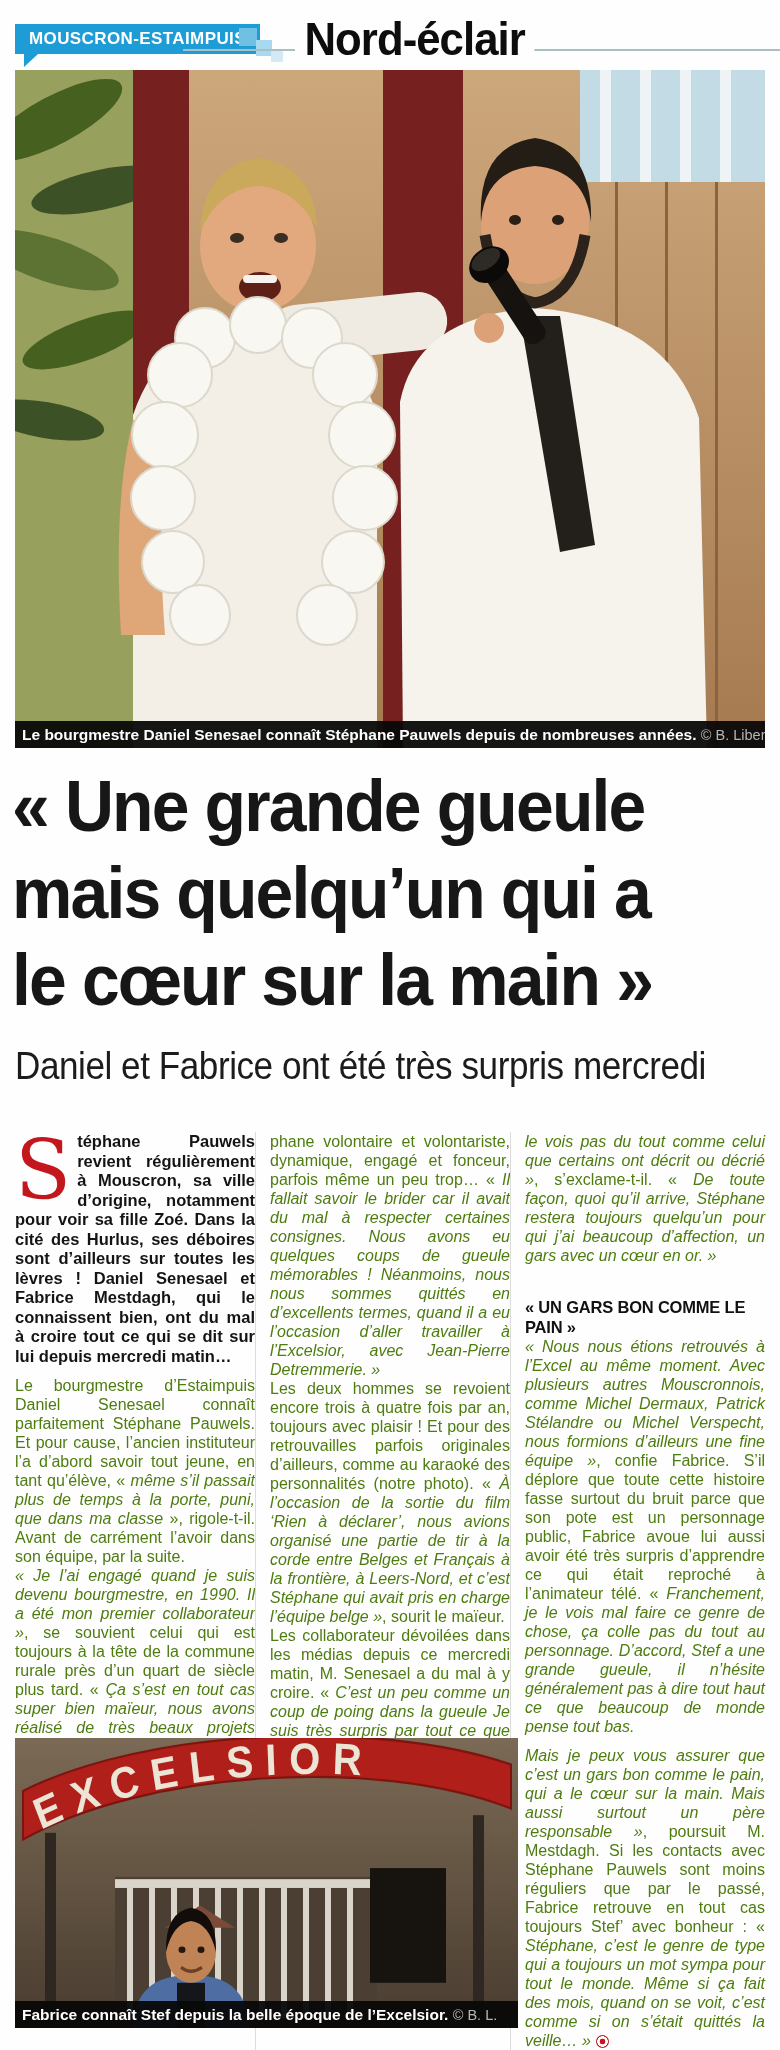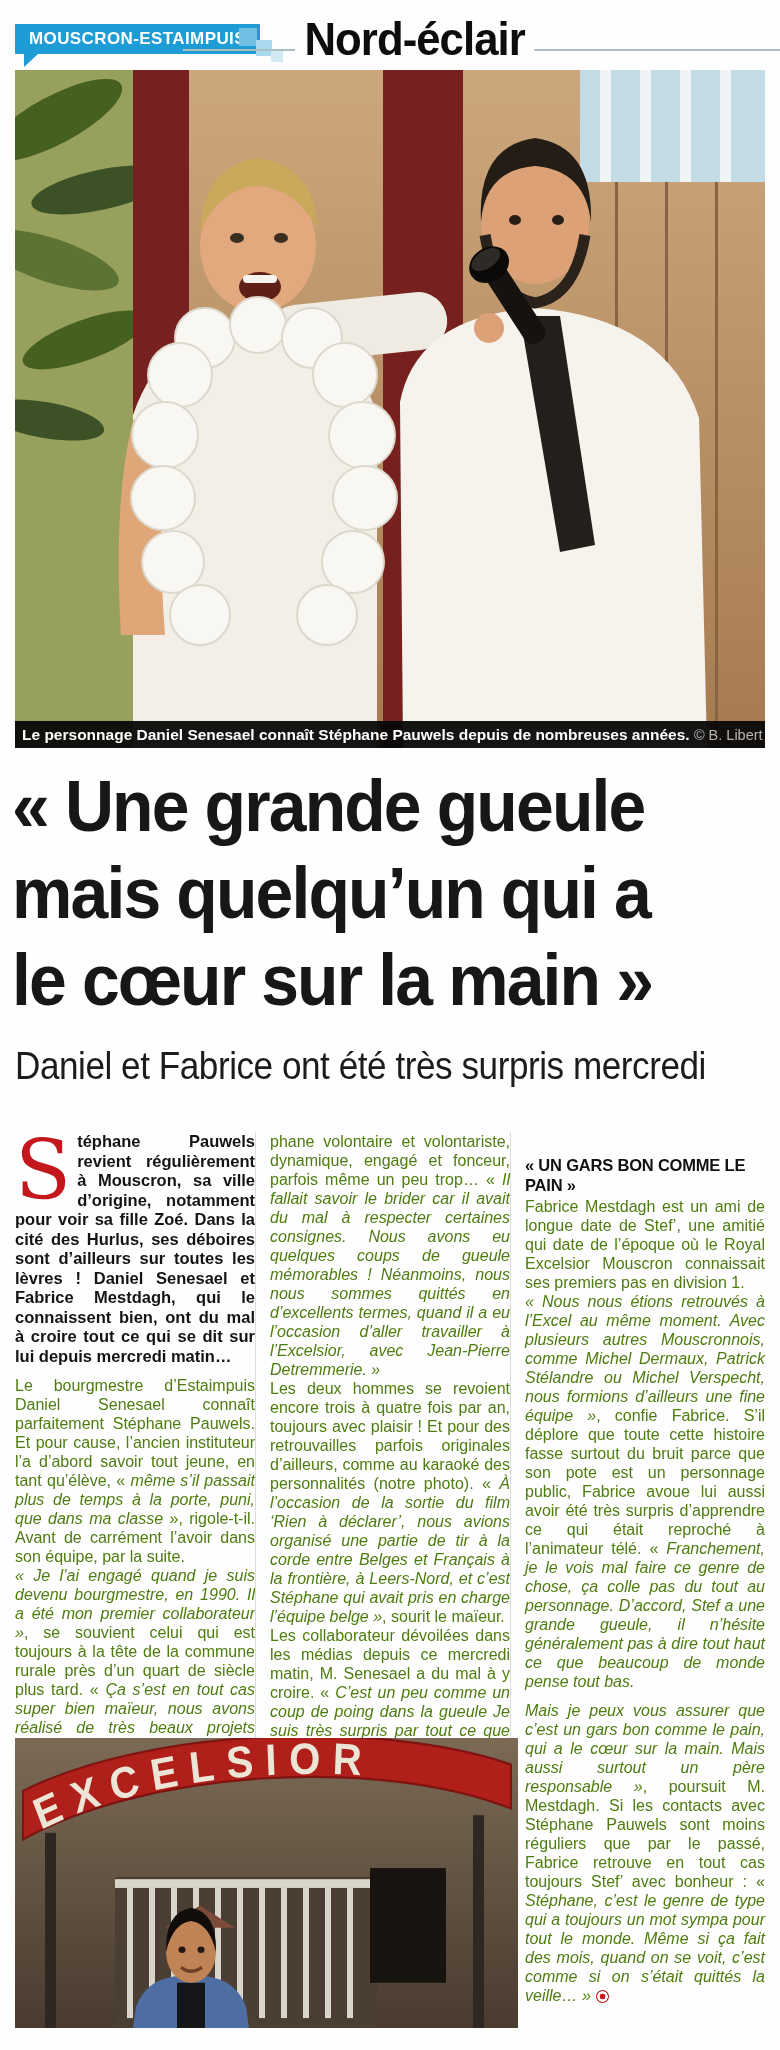--- a/index.html
+++ b/index.html
@@ -140,21 +140,21 @@
         <ellipse cx="543" cy="150" rx="6" ry="5" fill="#2a1f15"></ellipse>
         <g transform="rotate(-33 482 205)">
           <rect x="470" y="196" width="23" height="88" rx="9" fill="#15120f"></rect>
           <ellipse cx="481" cy="192" rx="21" ry="17" fill="#0c0a09"></ellipse>
           <ellipse cx="481" cy="186" rx="16" ry="9" fill="#2e2a26"></ellipse>
         </g>
         <circle cx="474" cy="258" r="15" fill="#dda177"></circle>
       </g>
     </svg>
     <div class="caption-bar">
-      <span>Le personnage Daniel Senesael connaît Stéphane Pauwels depuis de nombreuses années.</span>
+      <span>Le bourgmestre Daniel Senesael connaît Stéphane Pauwels depuis de nombreuses années.</span>
       <span class="credit"> </span><span class="credit">© B. Libert</span>
     </div>
   </div>
 
   <div class="headline">
     <div>« Une grande gueule</div>
     <div>mais quelqu’un qui a</div>
     <div>le cœur sur la main »</div>
   </div>
 
@@ -166,22 +166,22 @@
         <p class="para"><span>Le bourgmestre d’Estaimpuis Daniel Senesael connaît parfaitement Stéphane Pauwels. Et pour cause, l’ancien instituteur l’a d’abord savoir tout jeune, en tant qu’élève, « </span><i>même s’il passait plus de temps à la porte, puni, que dans ma classe</i><span> », rigole-t-il. Avant de carrément l’avoir dans son équipe, par la suite.</span></p>
         <p class="para"><i>« Je l’ai engagé quand je suis devenu bourgmestre, en 1990. Il a été mon premier collaborateur »</i><span>, se souvient celui qui est toujours à la tête de la commune rurale près d’un quart de siècle plus tard. « </span><i>Ça s’est en tout cas super bien maïeur, nous avons réalisé de très beaux projets ensemble. »</i></p>
         <p class="para"><span>En ce qui concerne le boulot, Daniel Senesael se souvient d’un Sté-</span></p>
       </div>
     <div class="article-col">
         <p class="para"><span>phane volontaire et volontariste, dynamique, engagé et fonceur, parfois même un peu trop… « </span><i>Il fallait savoir le brider car il avait du mal à respecter certaines consignes. Nous avons eu quelques coups de gueule mémorables ! Néanmoins, nous nous sommes quittés en d’excellents termes, quand il a eu l’occasion d’aller travailler à l’Excelsior, avec Jean-Pierre Detremmerie. »</i></p>
         <p class="para"><span>Les deux hommes se revoient encore trois à quatre fois par an, toujours avec plaisir ! Et pour des retrouvailles parfois originales d’ailleurs, comme au karaoké des personnalités (notre photo). « </span><i>À l’occasion de la sortie du film ‘Rien à déclarer’, nous avions organisé une partie de tir à la corde entre Belges et Français à la frontière, à Leers-Nord, et c’est Stéphane qui avait pris en charge l’équipe belge »</i><span>, sourit le maïeur.</span></p>
         <p class="para"><span>Les collaborateur dévoilées dans les médias depuis ce mercredi matin, M. Senesael a du mal à y croire. « </span><i>C’est un peu comme un coup de poing dans la gueule Je suis très surpris par tout ce que j’ai pu lire et entendre ! Je ne connais évidemment pas tous les tenants et les aboutissants de l’affaire mais je ne</i></p>
       </div>
     <div class="article-col">
-        <h3 class="col-subhead" style="margin-top: 23px;">« UN GARS BON COMME LE PAIN »</h3>
-        <p class="para" style="margin-top: 2px;"><span>Fabrice Mestdagh est un ami de longue date de Stef’, une amitié qui date de l’époque où le Royal Excelsior Mouscron connaissait ses premiers pas en division 1.</span></p>
+        <p class="para"><i>le vois pas du tout comme celui que certains ont décrit ou décrié »</i><span>, s’exclame-t-il. « </span><i>De toute façon, quoi qu’il arrive, Stéphane restera toujours quelqu’un pour qui j’ai beaucoup d’affection, un gars avec un cœur en or. »</i></p>
+        <h3 class="col-subhead" style="margin-top: 32px;">« UN GARS BON COMME LE PAIN »</h3>
         <p class="para"><i>« Nous nous étions retrouvés à l’Excel au même moment. Avec plusieurs autres Mouscronnois, comme Michel Dermaux, Patrick Stélandre ou Michel Verspecht, nous formions d’ailleurs une fine équipe »</i><span>, confie Fabrice. S’il déplore que toute cette histoire fasse surtout du bruit parce que son pote est un personnage public, Fabrice avoue lui aussi avoir été très surpris d’apprendre ce qui était reproché à l’animateur télé. « </span><i>Franchement, je le vois mal faire ce genre de chose, ça colle pas du tout au personnage. D’accord, Stef a une grande gueule, il n’hésite généralement pas à dire tout haut ce que beaucoup de monde pense tout bas.</i></p>
         <p class="para" style="margin-top: 10px;"><i>Mais je peux vous assurer que c’est un gars bon comme le pain, qui a le cœur sur la main. Mais aussi surtout un père responsable »</i><span>, poursuit M. Mestdagh. Si les contacts avec Stéphane Pauwels sont moins réguliers que par le passé, Fabrice retrouve en tout cas toujours Stef’ avec bonheur : « </span><i>Stéphane, c’est le genre de type qui a toujours un mot sympa pour tout le monde. Même si ça fait des mois, quand on se voit, c’est comme si on s’était quittés la veille… »</i><span class="end-mark"></span></p>
       </div>
   </div>
 
   <div class="photo second-photo">
     <svg viewBox="0 0 503 263" preserveAspectRatio="none">
       <defs>
         <linearGradient id="bg2" x1="0" y1="0" x2="0" y2="1">
           <stop offset="0" stop-color="#7b6a55"></stop>
@@ -221,15 +221,19 @@
       <g>
         <path d="M118,263 L121,244 Q130,220 160,216 L192,216 Q222,220 231,244 L234,263 Z" fill="#4d6da3"></path>
         <rect x="162" y="222" width="28" height="41" fill="#14161a"></rect>
         <ellipse cx="176" cy="194" rx="25" ry="28" fill="#c08355"></ellipse>
         <path d="M151,194 Q150,158 176,154 Q202,158 201,194 Q194,168 176,166 Q158,168 151,194 Z" fill="#120d0a"></path>
         <ellipse cx="167" cy="192" rx="3.5" ry="3" fill="#241710"></ellipse>
         <ellipse cx="186" cy="192" rx="3.5" ry="3" fill="#241710"></ellipse>
         <path d="M166,208 Q176,215 187,208" fill="none" stroke="#6e3f24" stroke-width="3"></path>
       </g>
     </svg>
+    <div class="caption-bar">
+      <span>Fabrice connaît Stef depuis la belle époque de l’Excelsior.</span>
+      <span class="credit"> </span><span class="credit">© B. L.</span>
+    </div>
   </div>
 
 </div>
 
 </body></html>

